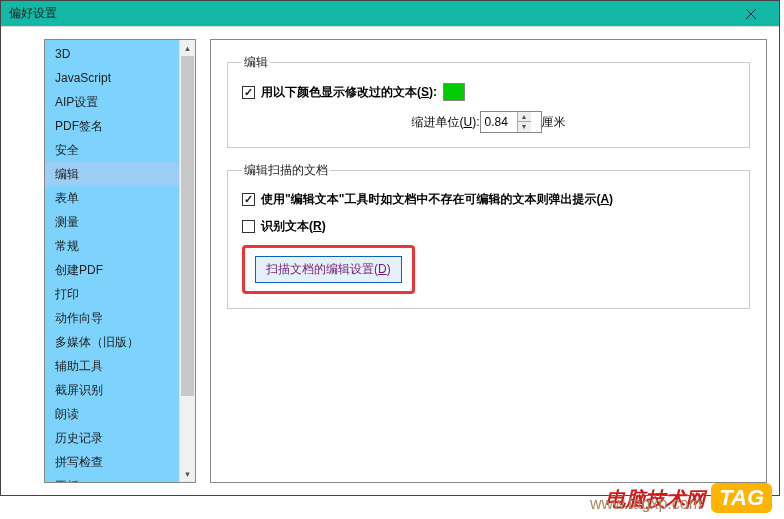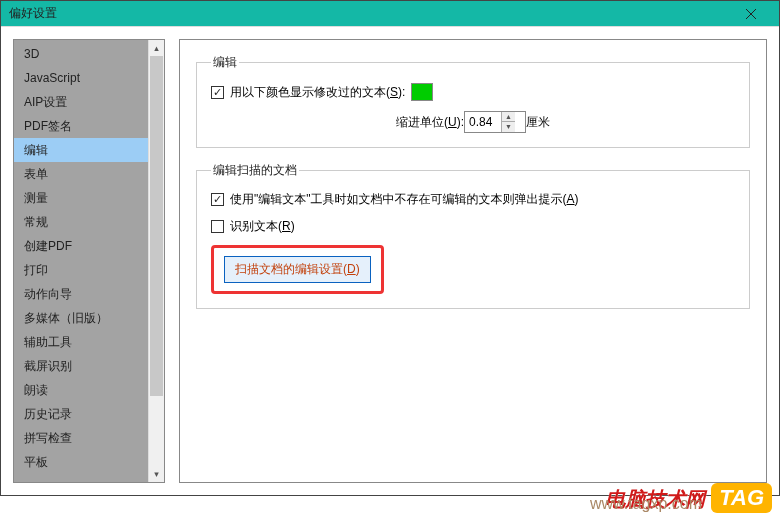--- a/index.html
+++ b/index.html
@@ -43,23 +43,24 @@
     }
     .content {
       display: flex;
       height: calc(100% - 26px);
       padding: 12px;
       gap: 14px;
     }
     .sidebar-wrap {
       width: 152px;
       border: 1px solid #888;
-      background: #a3a3a3;
-      position: relative;
-      display: flex;
+      background: #7dd3fc;
+      position: relative;
+      display: flex;
+      margin-left: 31px;
     }
     .sidebar {
       flex: 1;
       overflow-y: auto;
       overflow-x: hidden;
       padding: 2px 0;
     }
     .sidebar-item {
       padding: 4px 10px;
       font-size: 12px;
@@ -110,20 +111,21 @@
     legend {
       font-size: 12px;
       color: #222;
       padding: 0 2px;
     }
     .row {
       display: flex;
       align-items: center;
       margin-bottom: 10px;
       gap: 6px;
+      font-weight: bold;
     }
     .row:last-child { margin-bottom: 0; }
     .checkbox {
       width: 13px;
       height: 13px;
       border: 1px solid #333;
       display: inline-flex;
       align-items: center;
       justify-content: center;
       font-size: 10px;
@@ -182,21 +184,21 @@
       border: 3px solid #e33;
       padding: 8px 10px;
       display: inline-block;
       border-radius: 4px;
     }
     .scan-btn {
       border: 1px solid #0a62c0;
       background: #e5f0fb;
       padding: 4px 10px;
       font-size: 12px;
-      color: #c2410c;
+      color: #701a75;
       cursor: pointer;
     }
     .underline { text-decoration: underline; }
     .watermark {
       position: absolute;
       bottom: 6px;
       right: 12px;
       display: flex;
       align-items: flex-end;
       gap: 6px;
@@ -240,20 +242,21 @@
     </div>
   </div>
 
   <div class="content">
     <div class="sidebar-wrap">
       <div class="sidebar" id="sidebar">
           <div class="sidebar-item">3D</div>
           <div class="sidebar-item">JavaScript</div>
           <div class="sidebar-item">AIP设置</div>
           <div class="sidebar-item">PDF签名</div>
+          <div class="sidebar-item">安全</div>
           <div class="sidebar-item selected">编辑</div>
           <div class="sidebar-item">表单</div>
           <div class="sidebar-item">测量</div>
           <div class="sidebar-item">常规</div>
           <div class="sidebar-item">创建PDF</div>
           <div class="sidebar-item">打印</div>
           <div class="sidebar-item">动作向导</div>
           <div class="sidebar-item">多媒体（旧版）</div>
           <div class="sidebar-item">辅助工具</div>
           <div class="sidebar-item">截屏识别</div>

